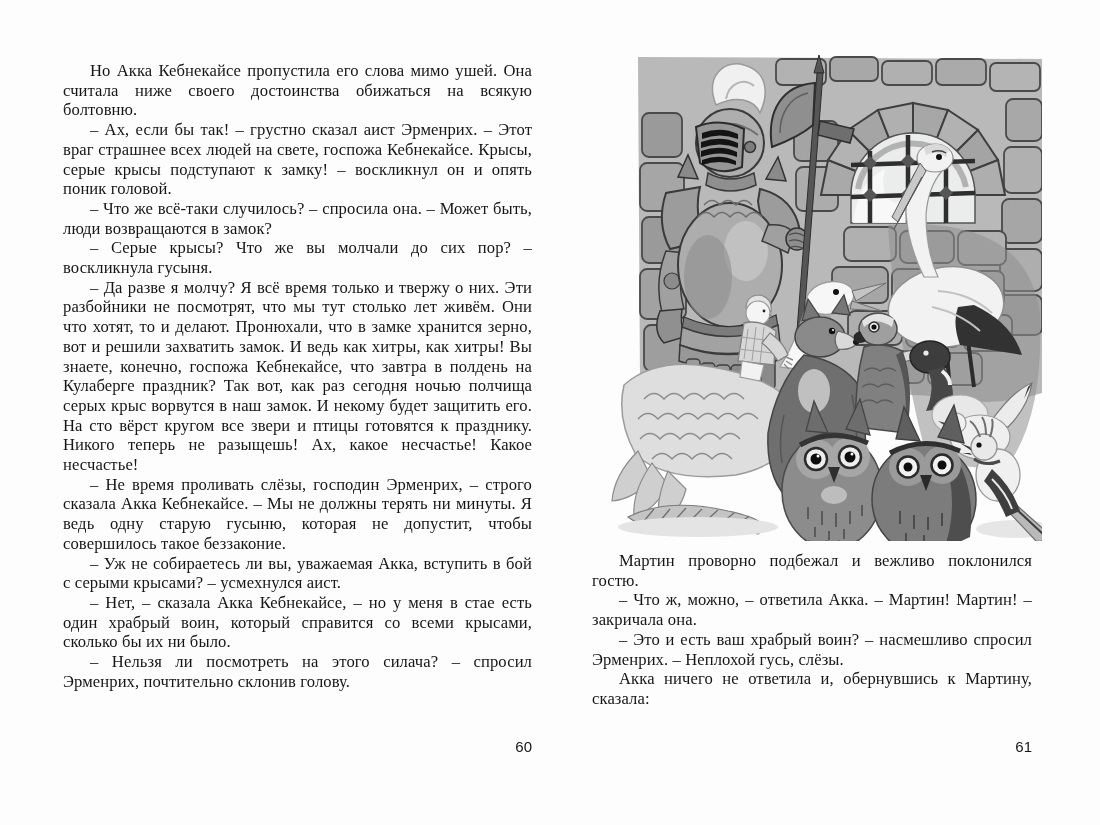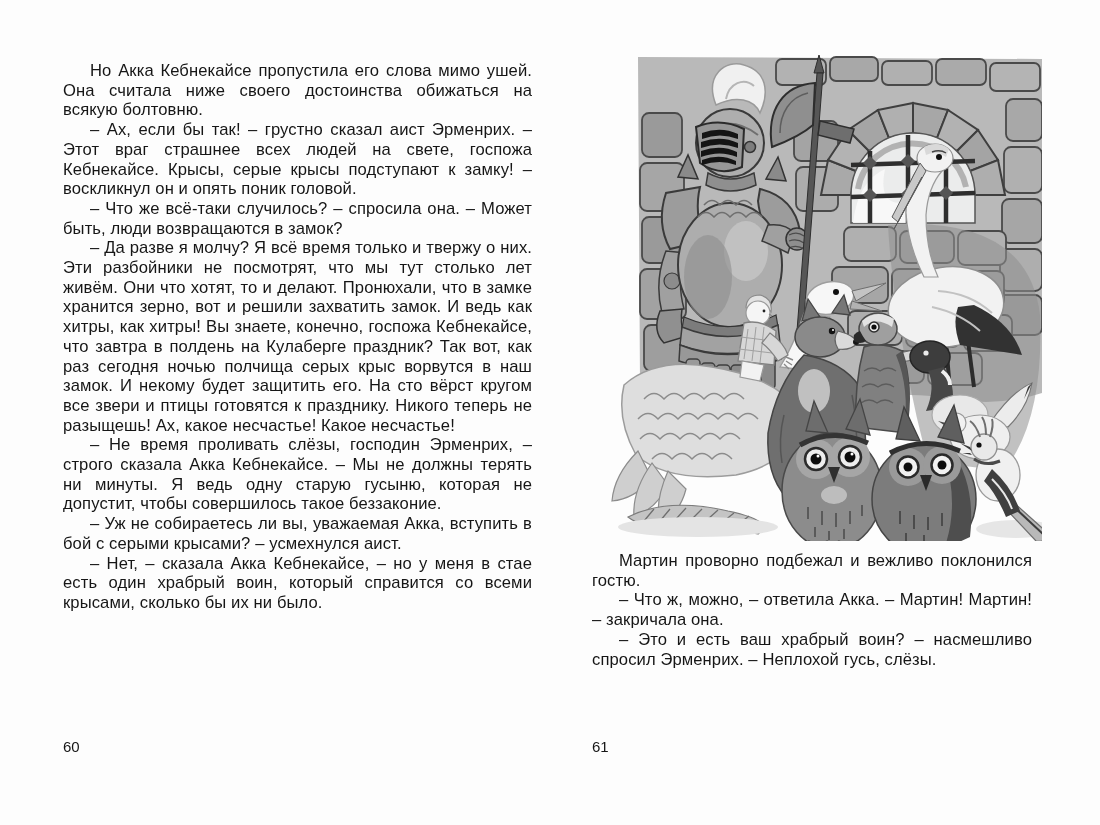--- a/index.html
+++ b/index.html
@@ -2,40 +2,42 @@
 <html lang="ru"><head>
 <meta charset="utf-8">
 <style>
   html,body{margin:0;padding:0;}
   body{
     width:1100px;height:825px;position:relative;overflow:hidden;
     background:#fdfdfd;color:#161616;
     font-family:"Liberation Sans", sans-serif;
   }
   .text-col{position:absolute;text-align:justify;font-size:16.6px;line-height:19.7px;letter-spacing:.1px;}
-  .text-col p{margin:0;text-indent:27px;}
+  .text-col p{margin:0;text-indent:27px;font-family:Liberation Serif, serif;}
   .left-col{left:63px;top:61px;width:469px;}
   .right-col{left:592px;top:551px;width:440px;}
-  .pageno{position:absolute;top:738px;font-size:15px;text-align:left;}
+  .pageno{position:absolute;top:738px;font-size:15px;text-align:right;}
   .pageno-left{left:63px;width:469px;}
   .pageno-right{left:592px;width:440px;}
   .illustration{position:absolute;left:608px;top:55px;width:434px;height:486px;}
   .illustration svg{display:block;width:100%;height:100%;}
 </style>
 </head>
 <body>
 
 <div class="text-col left-col">
   <p>Но Акка Кебнекайсе пропустила его слова мимо ушей. Она считала ниже своего достоинства обижаться на всякую болтовню.</p>
   <p>– Ах, если бы так! – грустно сказал аист Эрменрих. – Этот враг страшнее всех людей на свете, госпожа Кебнекайсе. Крысы, серые крысы подступают к замку! – воскликнул он и опять поник головой.</p>
   <p>– Что же всё-таки случилось? – спросила она. – Может быть, люди возвращаются в замок?</p>
+  <p>– Серые крысы? Что же вы молчали до сих пор? – воскликнула гусыня.</p>
   <p>– Да разве я молчу? Я всё время только и твержу о них. Эти разбойники не посмотрят, что мы тут столько лет живём. Они что хотят, то и делают. Пронюхали, что в замке хранится зерно, вот и решили захватить замок. И ведь как хитры, как хитры! Вы знаете, конечно, госпожа Кебнекайсе, что завтра в полдень на Кулаберге праздник? Так вот, как раз сегодня ночью полчища серых крыс ворвутся в наш замок. И некому будет защитить его. На сто вёрст кругом все звери и птицы готовятся к празднику. Никого теперь не разыщешь! Ах, какое несчастье! Какое несчастье!</p>
   <p>– Не время проливать слёзы, господин Эрменрих, – строго сказала Акка Кебнекайсе. – Мы не должны терять ни минуты. Я ведь одну старую гусыню, которая не допустит, чтобы совершилось такое беззаконие.</p>
   <p>– Уж не собираетесь ли вы, уважаемая Акка, вступить в бой с серыми крысами? – усмехнулся аист.</p>
   <p>– Нет, – сказала Акка Кебнекайсе, – но у меня в стае есть один храбрый воин, который справится со всеми крысами, сколько бы их ни было.</p>
+  <p>– Нельзя ли посмотреть на этого силача? – спросил Эрменрих, почтительно склонив голову.</p>
 </div>
 
 <figure class="illustration" style="margin:0" aria-label="Чёрно-белая иллюстрация: рыцарские доспехи с алебардой у каменной стены с зарешеченным арочным окном; аист Эрменрих, гусь Мартин, мальчик Нильс, куница, сокол, утка, две совы и маленькая птичка.">
 <svg viewBox="0 0 434 486" xmlns="http://www.w3.org/2000/svg">
 
   <g>
     <path d="M30,2 L434,4 L434,338 Q392,352 344,344 Q300,336 262,344 L214,338 Q150,348 96,344 Q48,350 32,330 Z" fill="#b9b9b9"></path>
     <g stroke="#4a4a4a" stroke-width="1.8">
       <rect x="34" y="58" width="40" height="44" rx="7" fill="#9a9a9a"></rect>
       <rect x="32" y="108" width="44" height="48" rx="7" fill="#a6a6a6"></rect>
@@ -329,16 +331,17 @@
     <polygon points="362,398 354,398 364,400" fill="#3a3a3a"></polygon>
     <path d="M366,404 Q378,412 392,406" fill="none" stroke="#4a4a4a" stroke-width="3"></path>
   </g>
 </svg>
 </figure>
 
 <div class="text-col right-col">
   <p>Мартин проворно подбежал и вежливо поклонился гостю.</p>
   <p>– Что ж, можно, – ответила Акка. – Мартин! Мартин! – закричала она.</p>
   <p>– Это и есть ваш храбрый воин? – насмешливо спросил Эрменрих. – Неплохой гусь, слёзы.</p>
+  <p>Акка ничего не ответила и, обернувшись к Мартину, сказала:</p>
 </div>
 
 <div class="pageno pageno-left">60</div>
 <div class="pageno pageno-right">61</div>
 
 </body></html>

